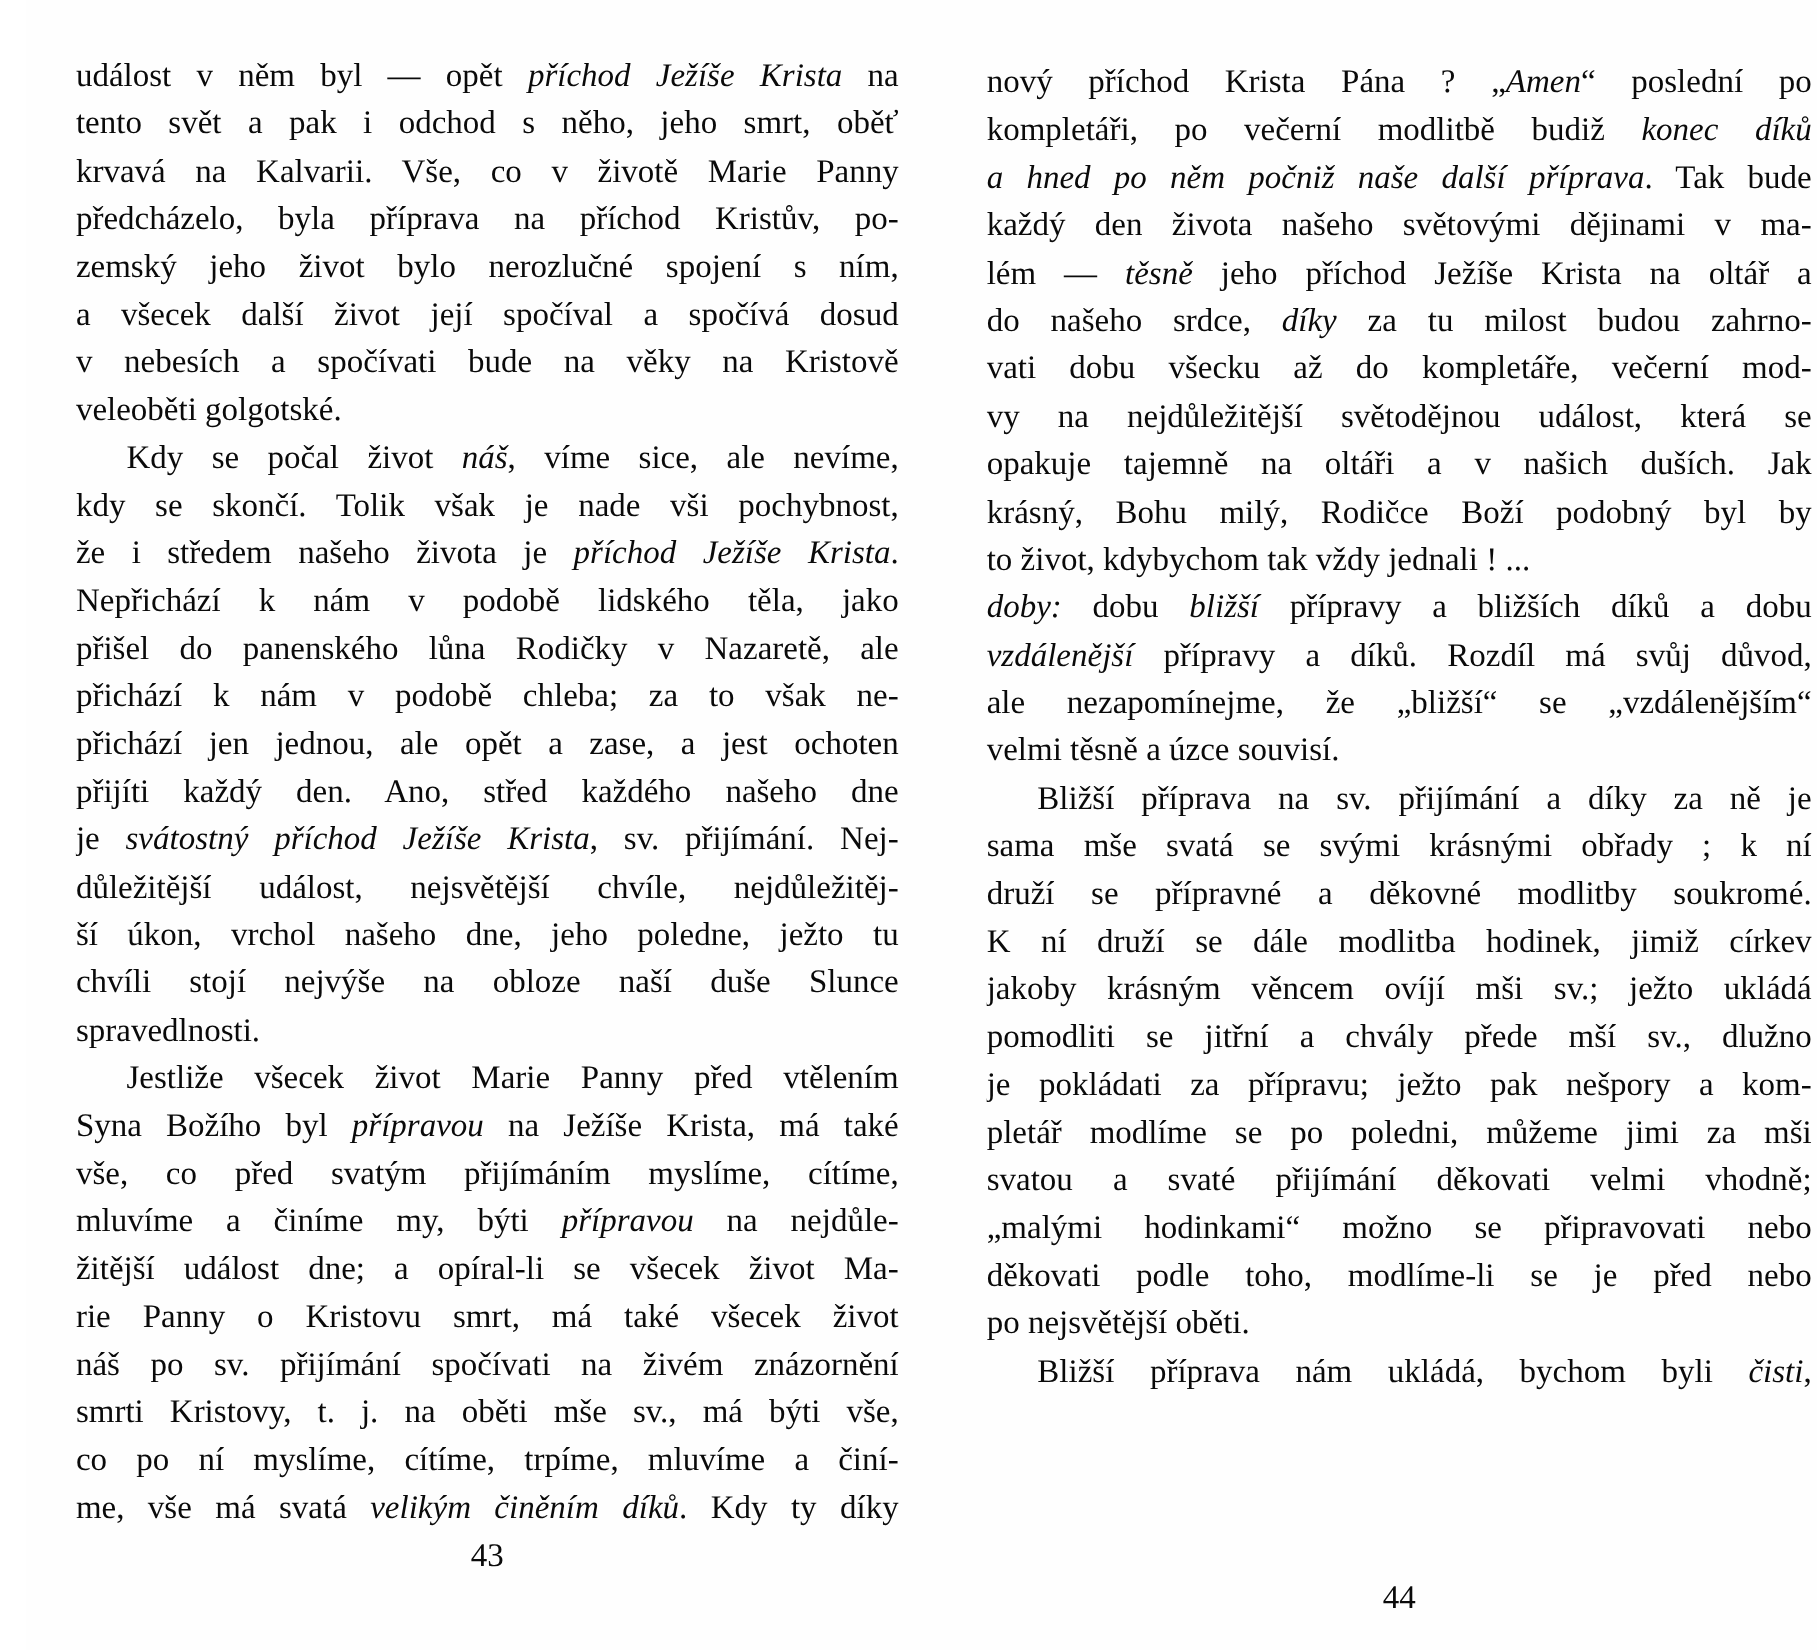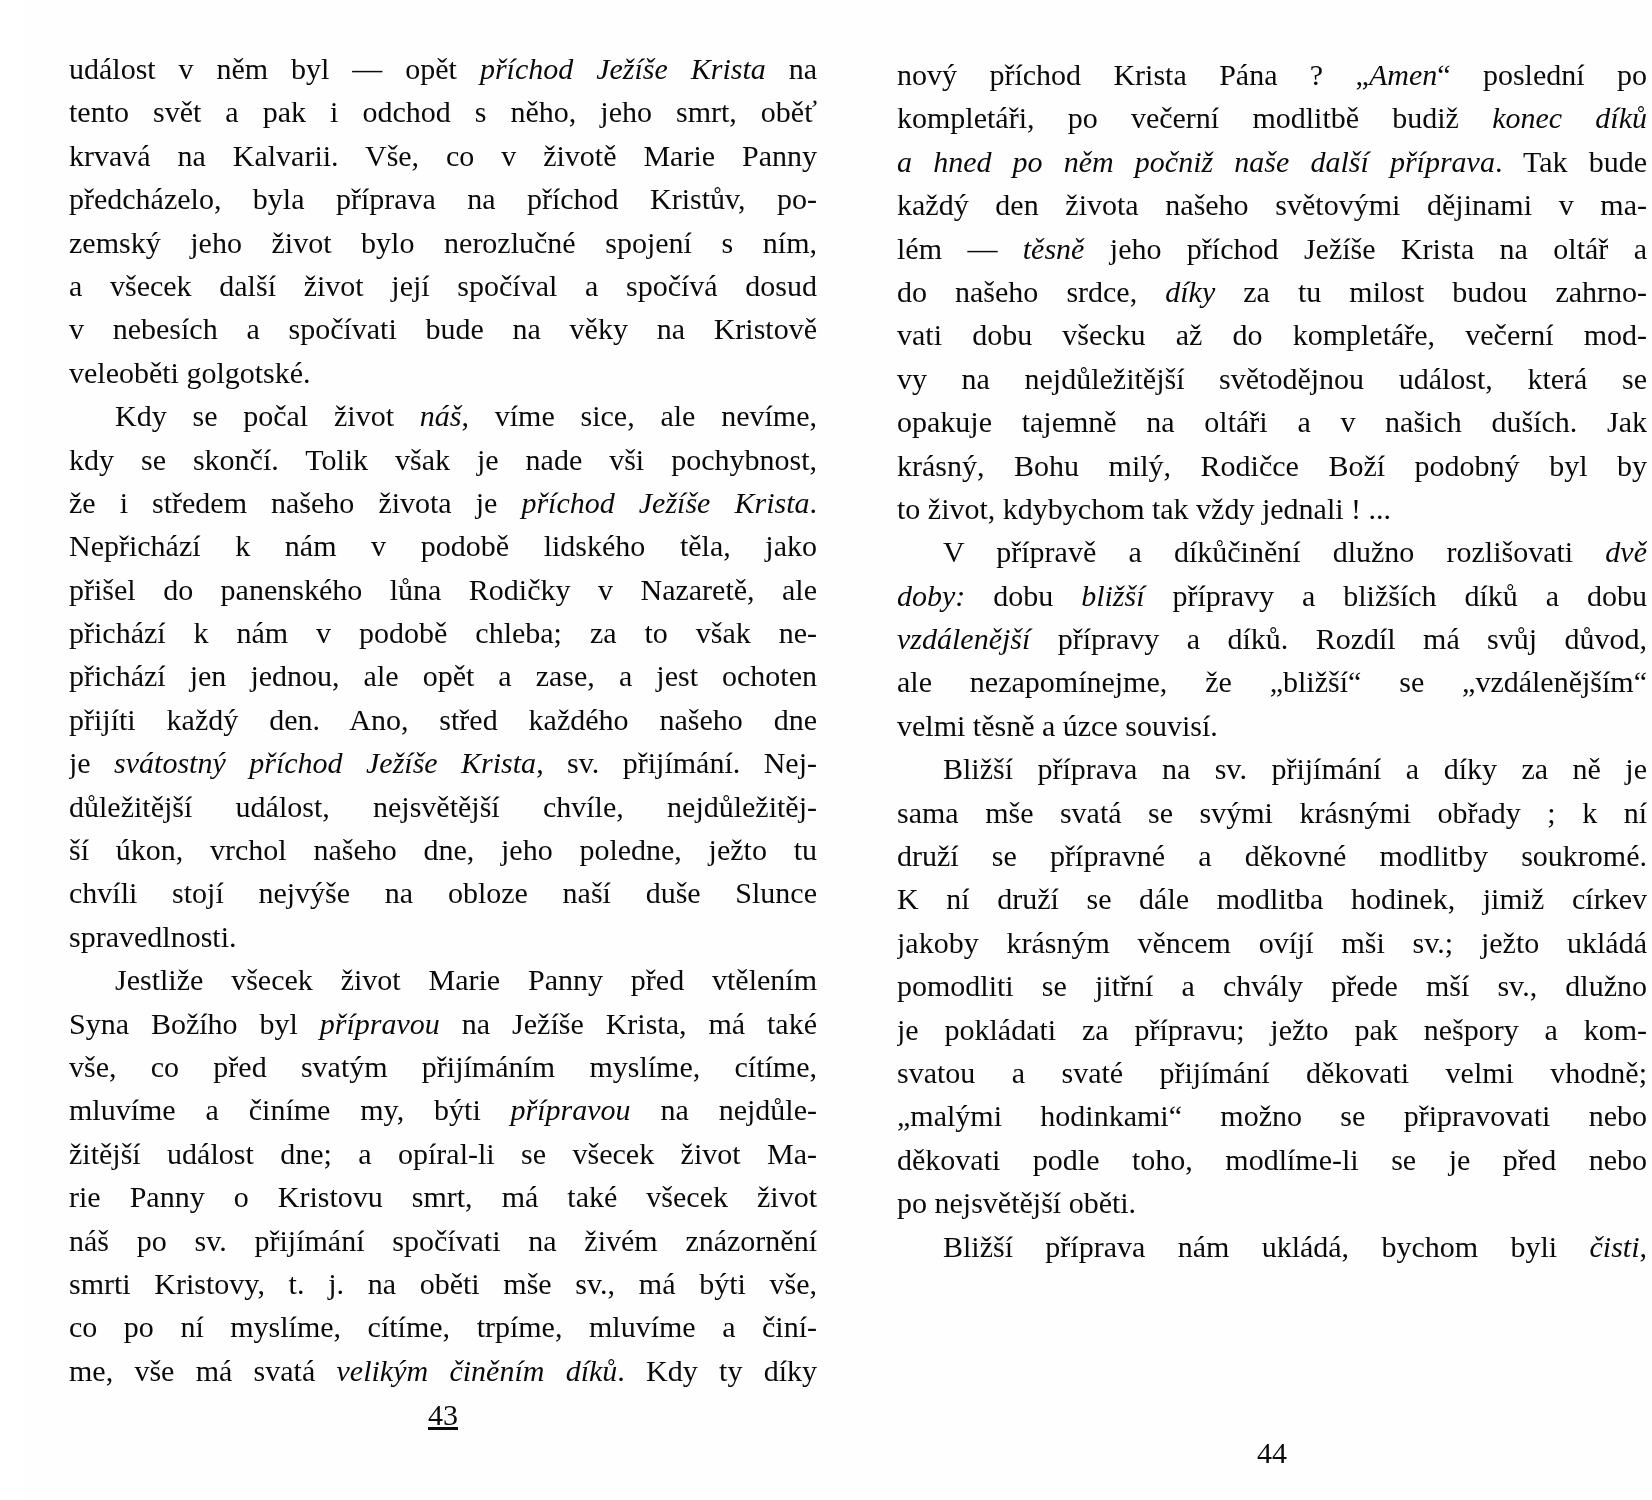--- a/index.html
+++ b/index.html
@@ -36,21 +36,21 @@
       text-align-last: left;
       -moz-text-align-last: left;
     }
     .line.indent { padding-left: 46px; }
     .it { font-style: italic; }
     .page-number {
       position: absolute;
       font-size: 30px;
       text-align: center;
     }
-    .page-number-left  { left: 45px;  top: 1398px; width: 748px; text-decoration: underline; }
+    .page-number-left  { left: 45px;  top: 1398px; width: 748px; }
     .page-number-right { left: 873px; top: 1436px; width: 750px; }
   </style>
 </head>
 <body>
 
 <div class="spread">
 
   <div class="page page-left">
     <div>
         <div class="line"><span>událost v něm byl — opět </span><span class="it">příchod Ježíše Krista</span><span> na</span></div>
@@ -93,32 +93,32 @@
         <div class="line"><span>kompletáři, po večerní modlitbě budiž </span><span class="it">konec díků</span></div>
         <div class="line"><span class="it">a hned po něm počniž naše další příprava</span><span>. Tak bude</span></div>
         <div class="line"><span>každý den života našeho světovými dějinami v ma-</span></div>
         <div class="line"><span>lém — </span><span class="it">těsně</span><span> jeho příchod Ježíše Krista na oltář a</span></div>
         <div class="line"><span>do našeho srdce, </span><span class="it">díky</span><span> za tu milost budou zahrno-</span></div>
         <div class="line"><span>vati dobu všecku až do kompletáře, večerní mod-</span></div>
         <div class="line"><span>vy na nejdůležitější světodějnou událost, která se</span></div>
         <div class="line"><span>opakuje tajemně na oltáři a v našich duších. Jak</span></div>
         <div class="line"><span>krásný, Bohu milý, Rodičce Boží podobný byl by</span></div>
         <div class="line para-end"><span>to život, kdybychom tak vždy jednali ! ...</span></div>
-        <div class="line indent"><span>V přípravě a díkůčinění dlužno rozlišovati </span><span class="it">dvě</span></div>
         <div class="line"><span class="it">doby:</span><span> dobu </span><span class="it">bližší</span><span> přípravy a bližších díků a dobu</span></div>
         <div class="line"><span class="it">vzdálenější</span><span> přípravy a díků. Rozdíl má svůj důvod,</span></div>
         <div class="line"><span>ale nezapomínejme, že „bližší“ se „vzdálenějším“</span></div>
         <div class="line para-end"><span>velmi těsně a úzce souvisí.</span></div>
         <div class="line indent"><span>Bližší příprava na sv. přijímání a díky za ně je</span></div>
         <div class="line"><span>sama mše svatá se svými krásnými obřady ; k ní</span></div>
         <div class="line"><span>druží se přípravné a děkovné modlitby soukromé.</span></div>
         <div class="line"><span>K ní druží se dále modlitba hodinek, jimiž církev</span></div>
         <div class="line"><span>jakoby krásným věncem ovíjí mši sv.; ježto ukládá</span></div>
         <div class="line"><span>pomodliti se jitřní a chvály přede mší sv., dlužno</span></div>
         <div class="line"><span>je pokládati za přípravu; ježto pak nešpory a kom-</span></div>
+        <div class="line"><span>pletář modlíme se po poledni, můžeme jimi za mši</span></div>
         <div class="line"><span>svatou a svaté přijímání děkovati velmi vhodně;</span></div>
         <div class="line"><span>„malými hodinkami“ možno se připravovati nebo</span></div>
         <div class="line"><span>děkovati podle toho, modlíme-li se je před nebo</span></div>
         <div class="line para-end"><span>po nejsvětější oběti.</span></div>
         <div class="line indent"><span>Bližší příprava nám ukládá, bychom byli </span><span class="it">čisti</span><span>,</span></div>
       </div>
   </div>
 
   <div class="page-number page-number-left">43</div>
 

